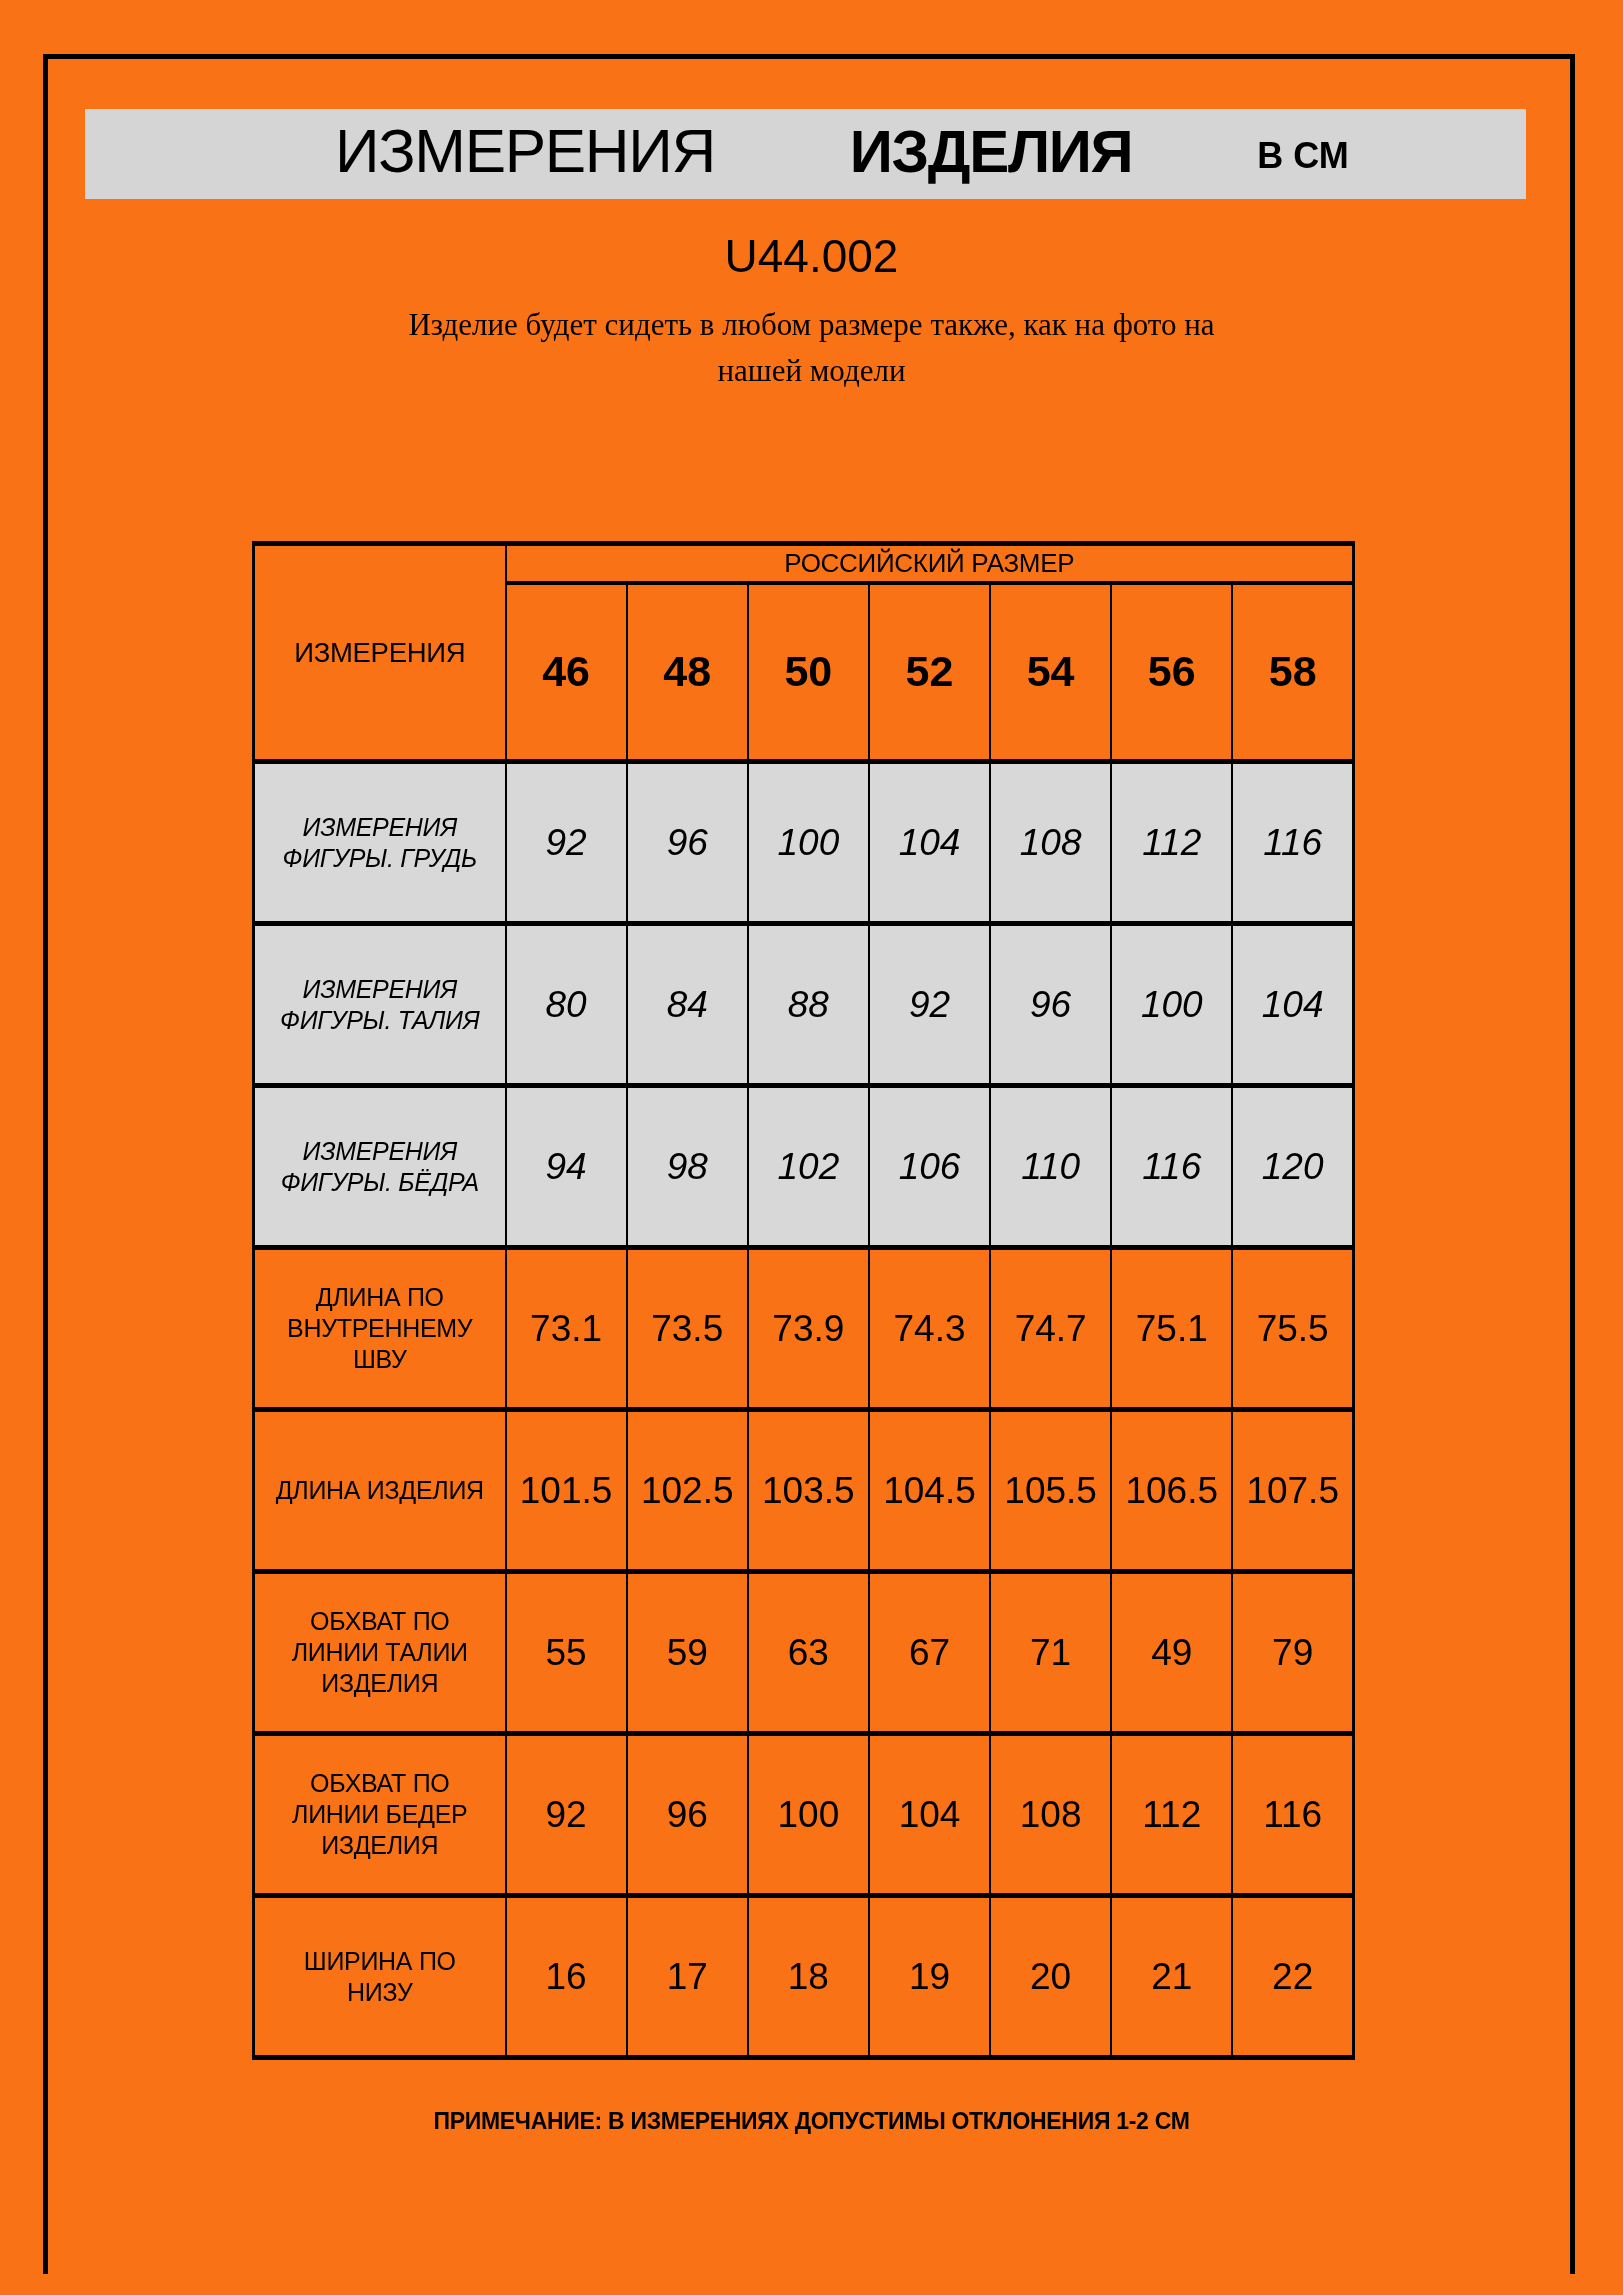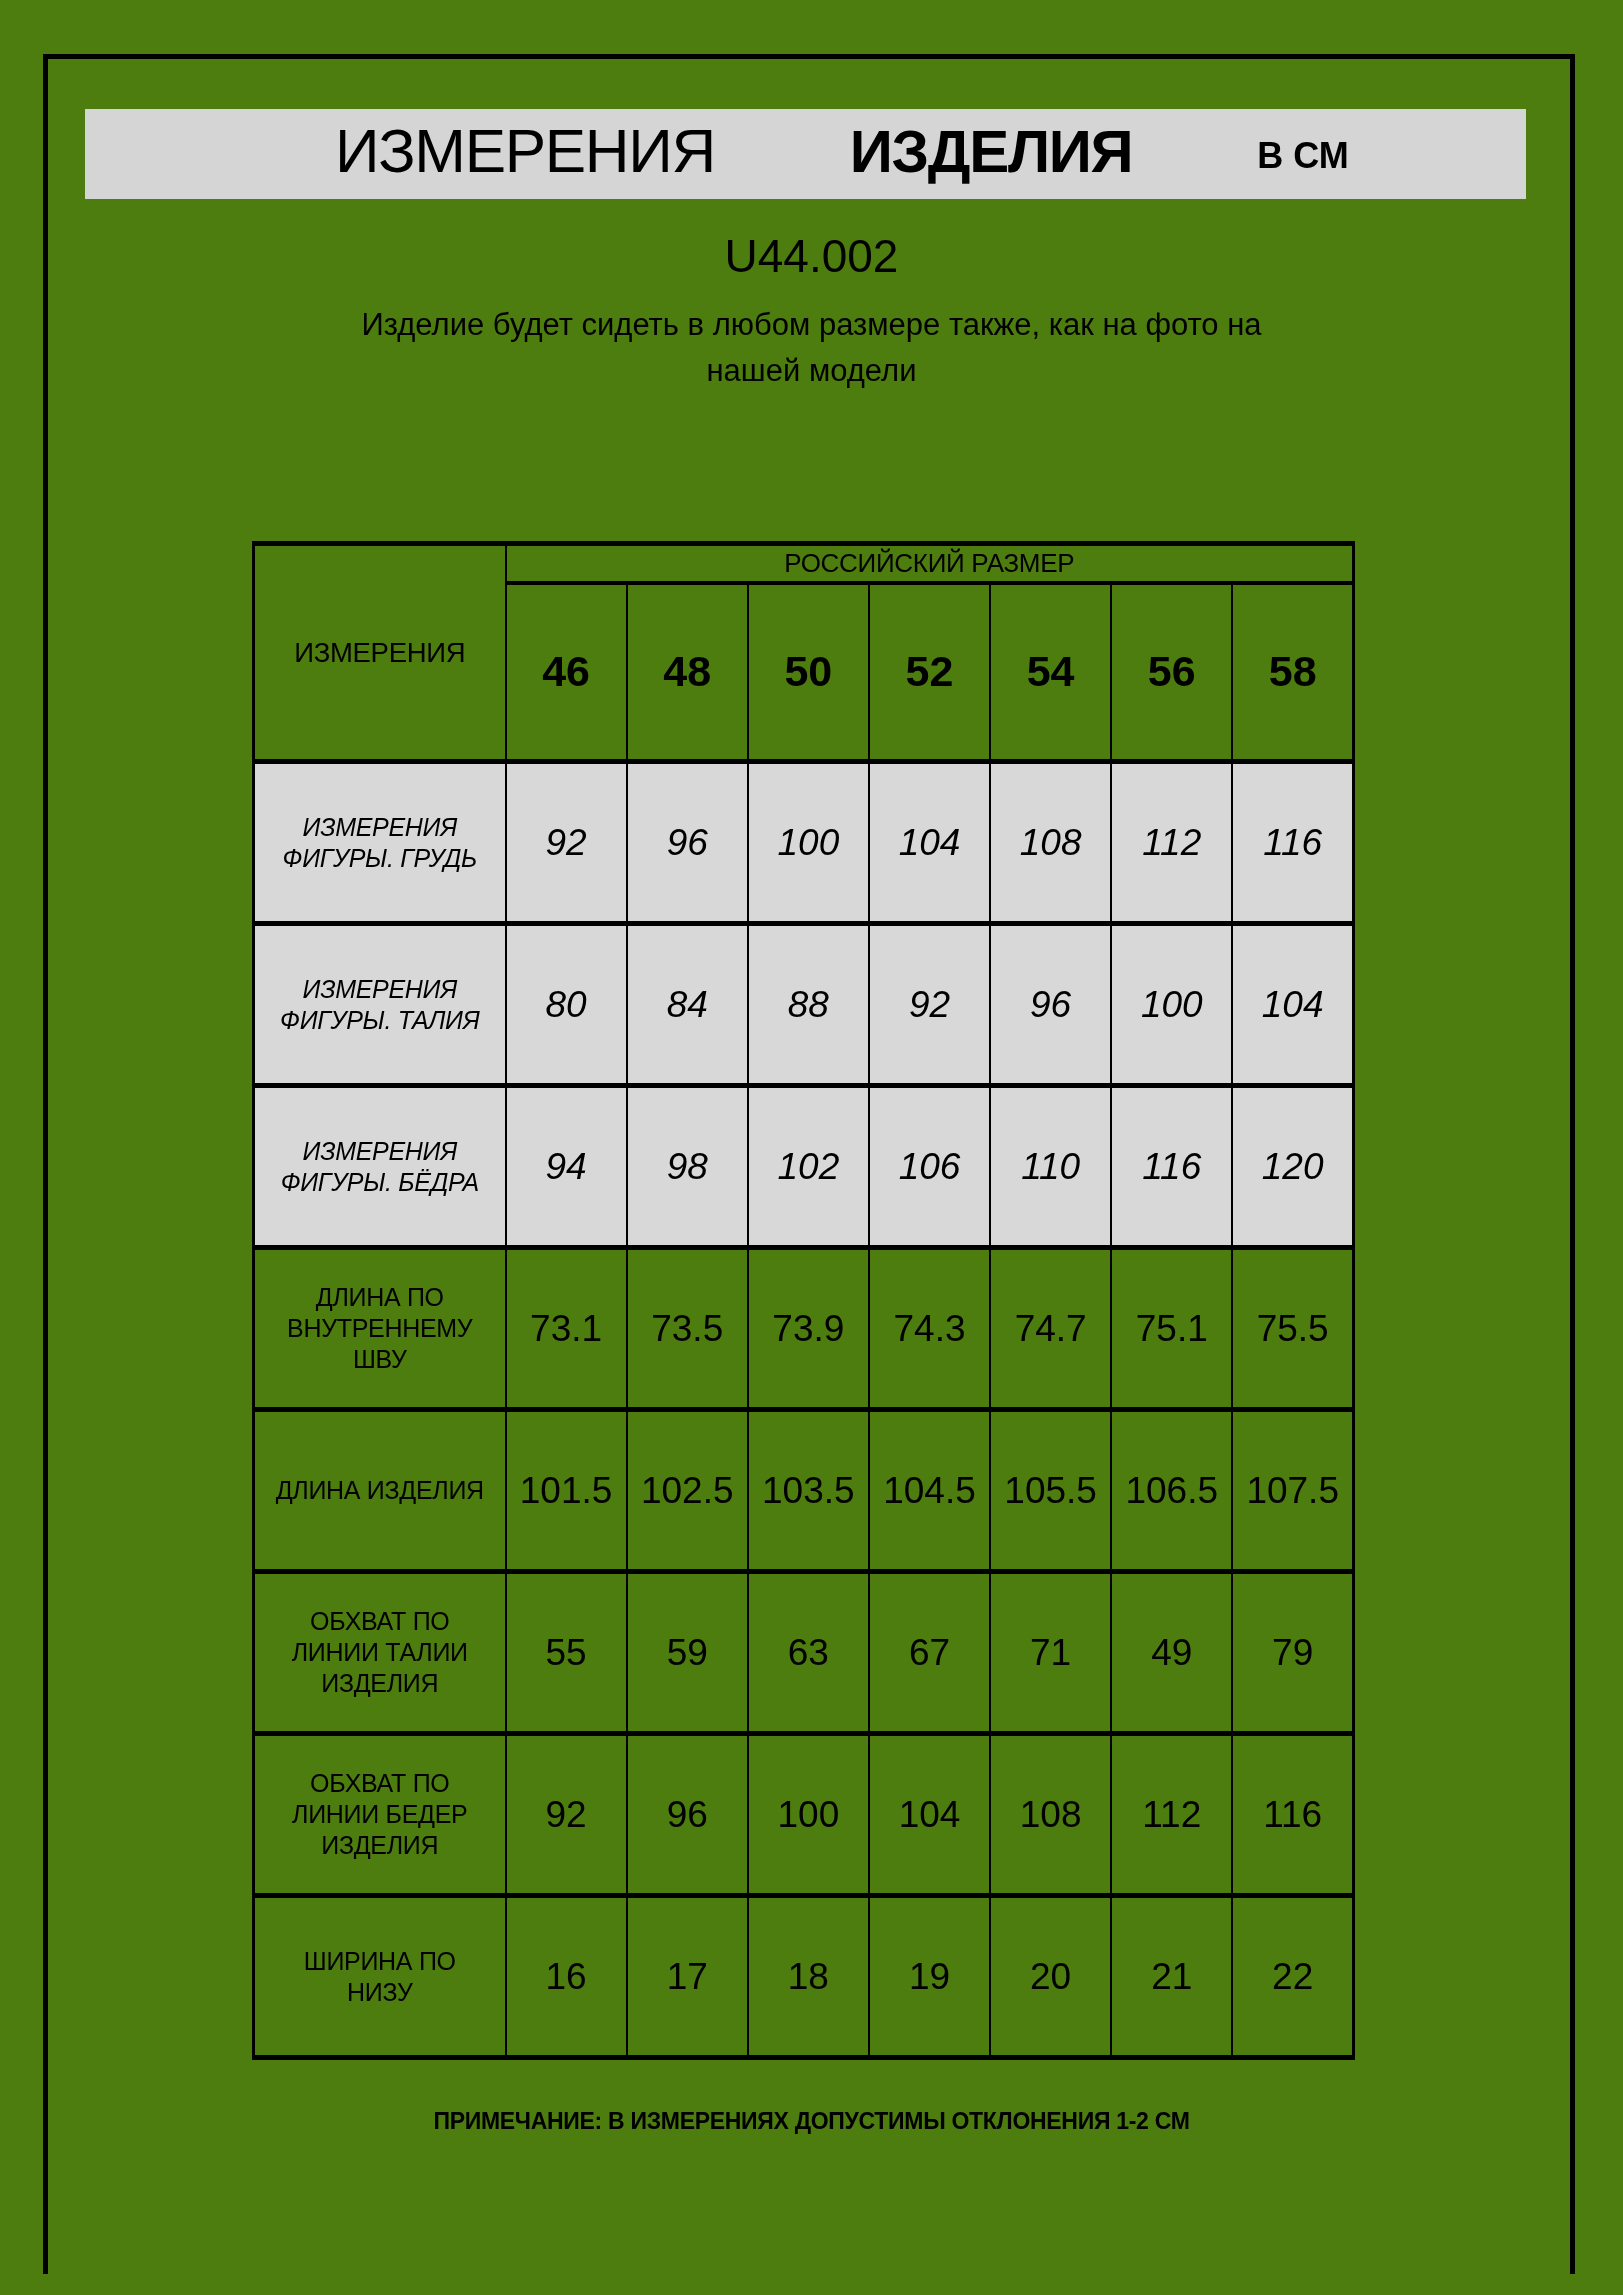--- a/index.html
+++ b/index.html
@@ -1,21 +1,21 @@
 <!DOCTYPE html>
 <html style="font-size:10.5px"><head>
 <meta charset="utf-8">
 <style>
   * { box-sizing: border-box; margin: 0; padding: 0; }
   html, body { background: #ffffff; }
   .sheet {
     position: relative;
     width: 1623px;
     height: 2295px;
-    background: #4d7c0f;
+    background: #f97316;
     color: #000;
     font-family: "Liberation Sans", "DejaVu Sans", sans-serif;
     overflow: hidden;
   }
   
   .frame {
     position: absolute;
     left: 43px; top: 54px;
     width: 1532px; height: 2220px;
     border-top: 5.2px solid #000;
@@ -47,20 +47,21 @@
     font-size: 46px;
     line-height: 52px;
   }
   .para {
     position: absolute;
     left: 0; width: 100%;
     text-align: center;
     font-size: 31px;
     line-height: 46px;
     white-space: pre-line;
+    font-family: Liberation Serif, serif;
   }
   .para.p1 { top: 302px; }
   .para.p2 { top: 414px; }
 
   
   table.size-table {
     position: absolute;
     left: 252px; top: 541px;
     width: 1103px;
     border-collapse: collapse;

